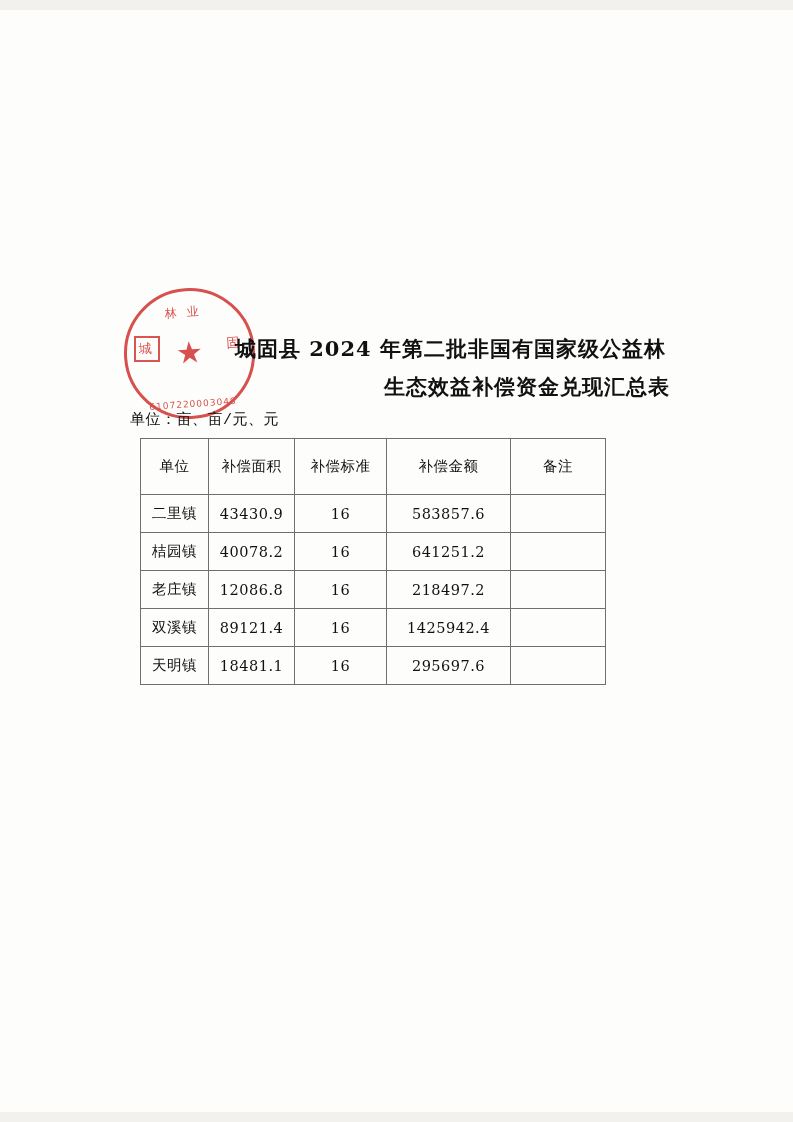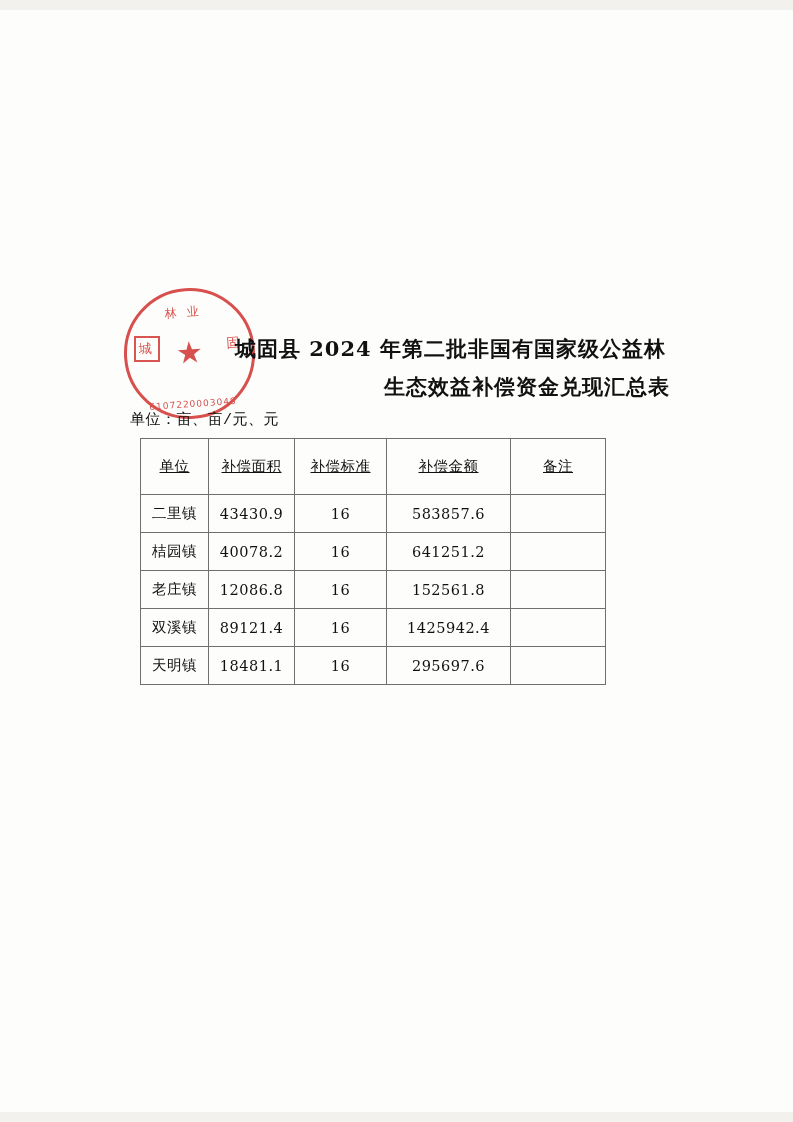--- a/index.html
+++ b/index.html
@@ -158,21 +158,20 @@
     vertical-align: middle;
     font-family: "DejaVu Serif", serif;
     font-size: 14.5px;
     color: #111;
     padding: 0 2px;
     letter-spacing: 0.5px;
   }
   table.main-table thead th {
     height: 55px;
     font-weight: normal;
-    text-decoration: underline;
   }
   col.c-unit   { width: 68px; }
   col.c-area   { width: 86px; }
   col.c-std    { width: 92px; }
   col.c-amount { width: 124px; }
   col.c-note   { width: 95px; }
 
   .num {
     font-family: "DejaVu Serif", serif;
     letter-spacing: 0.6px;
@@ -233,21 +232,21 @@
           <td>桔园镇</td>
           <td class="num">40078.2</td>
           <td class="num">16</td>
           <td class="num">641251.2</td>
           <td></td>
         </tr>
         <tr>
           <td>老庄镇</td>
           <td class="num">12086.8</td>
           <td class="num">16</td>
-          <td class="num">152561.8</td>
+          <td class="num">218497.2</td>
           <td></td>
         </tr>
         <tr>
           <td>双溪镇</td>
           <td class="num">89121.4</td>
           <td class="num">16</td>
           <td class="num">1425942.4</td>
           <td></td>
         </tr>
         <tr>

